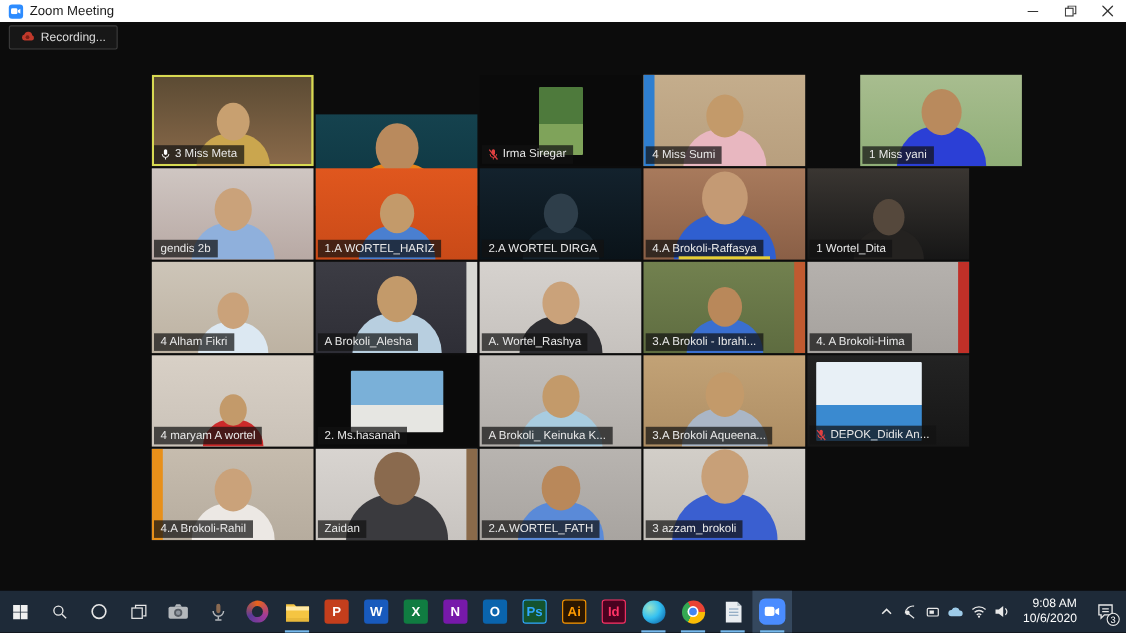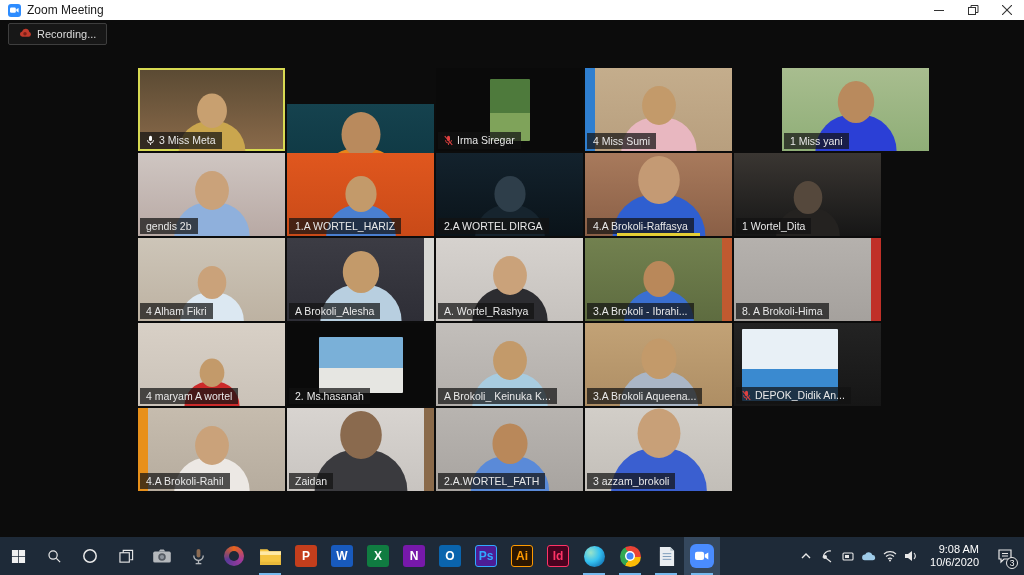--- a/index.html
+++ b/index.html
@@ -280,21 +280,21 @@
     <div class="tile-label">
 
       <span class="tile-label-text">3.A Brokoli - Ibrahi...</span>
     </div>
   </div>
       <div class="tile" style="background: linear-gradient(rgb(181, 177, 173), rgb(165, 161, 157));">
     <div class="accent right" style="background: rgb(192, 48, 40);"></div>
 
     <div class="tile-label">
 
-      <span class="tile-label-text">8. A Brokoli-Hima</span>
+      <span class="tile-label-text">4. A Brokoli-Hima</span>
     </div>
   </div>
       <div class="tile" style="background: linear-gradient(rgb(216, 208, 198), rgb(202, 194, 184));">
 
     <div class="person" style="--s: 0.95;">
       <div class="body" style="background: rgb(204, 42, 42);"></div>
           <div class="head" style="background: rgb(195, 154, 106);"></div>
     </div>
 
     <div class="tile-label">
@@ -464,21 +464,21 @@
       <div class="tb-btn">
         <div class="letter-tile" style="background: rgb(16, 124, 65);">X</div>
       </div>
       <div class="tb-btn">
         <div class="letter-tile" style="background: rgb(119, 25, 170);">N</div>
       </div>
       <div class="tb-btn">
         <div class="letter-tile" style="background: rgb(10, 100, 173);">O</div>
       </div>
       <div class="tb-btn">
-        <div class="letter-tile" style="background: #4c1d95; color: rgb(49, 168, 255); border: 1.5px solid rgb(49, 168, 255);">Ps</div>
+        <div class="letter-tile" style="background: #14532d; color: rgb(49, 168, 255); border: 1.5px solid rgb(49, 168, 255);">Ps</div>
       </div>
       <div class="tb-btn">
         <div class="letter-tile" style="background: rgb(43, 22, 0); color: rgb(255, 154, 0); border: 1.5px solid rgb(255, 154, 0);">Ai</div>
       </div>
       <div class="tb-btn">
         <div class="letter-tile" style="background: rgb(73, 2, 31); color: rgb(255, 51, 102); border: 1.5px solid rgb(255, 51, 102);">Id</div>
       </div>
       <div class="tb-btn">
         <div style="width:21px;height:21px;border-radius:50%;background:radial-gradient(circle at 32% 32%,#9be3c8,#35c1f1 45%,#0b62a8 92%)"></div>
         <div class="underline"></div>

